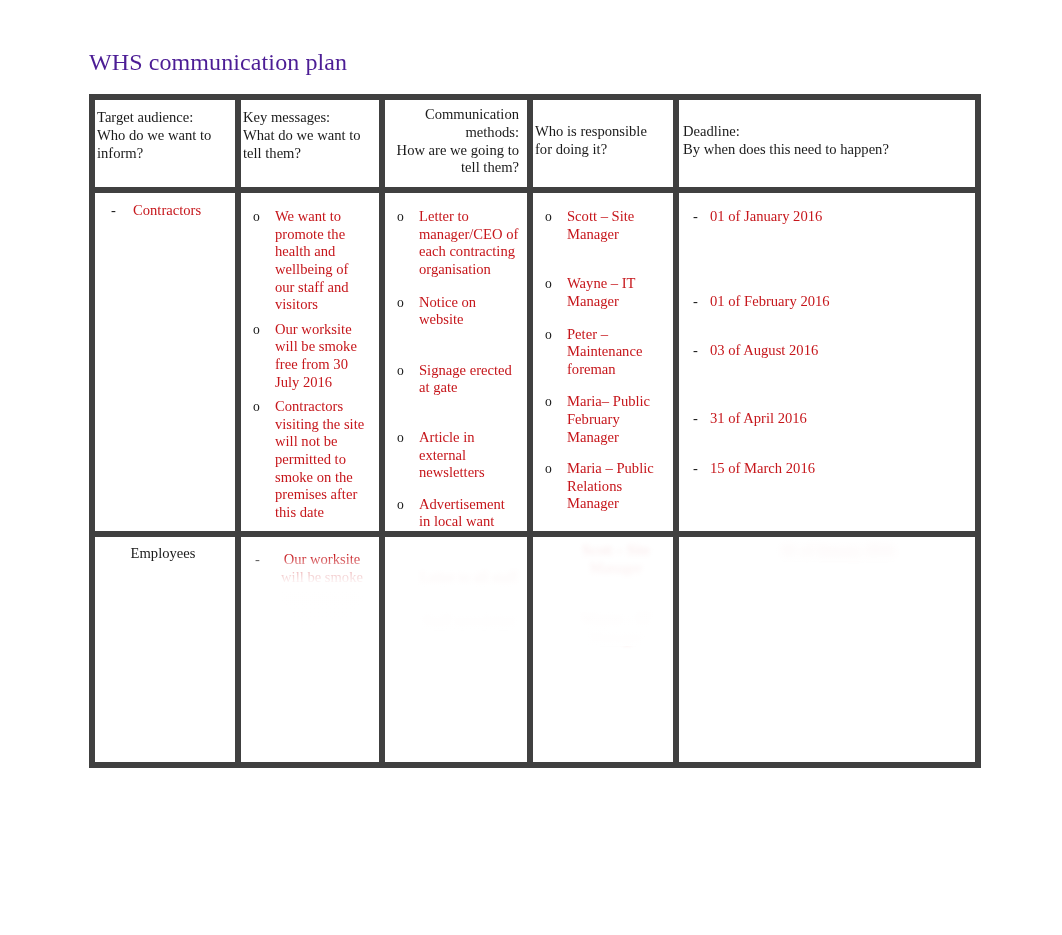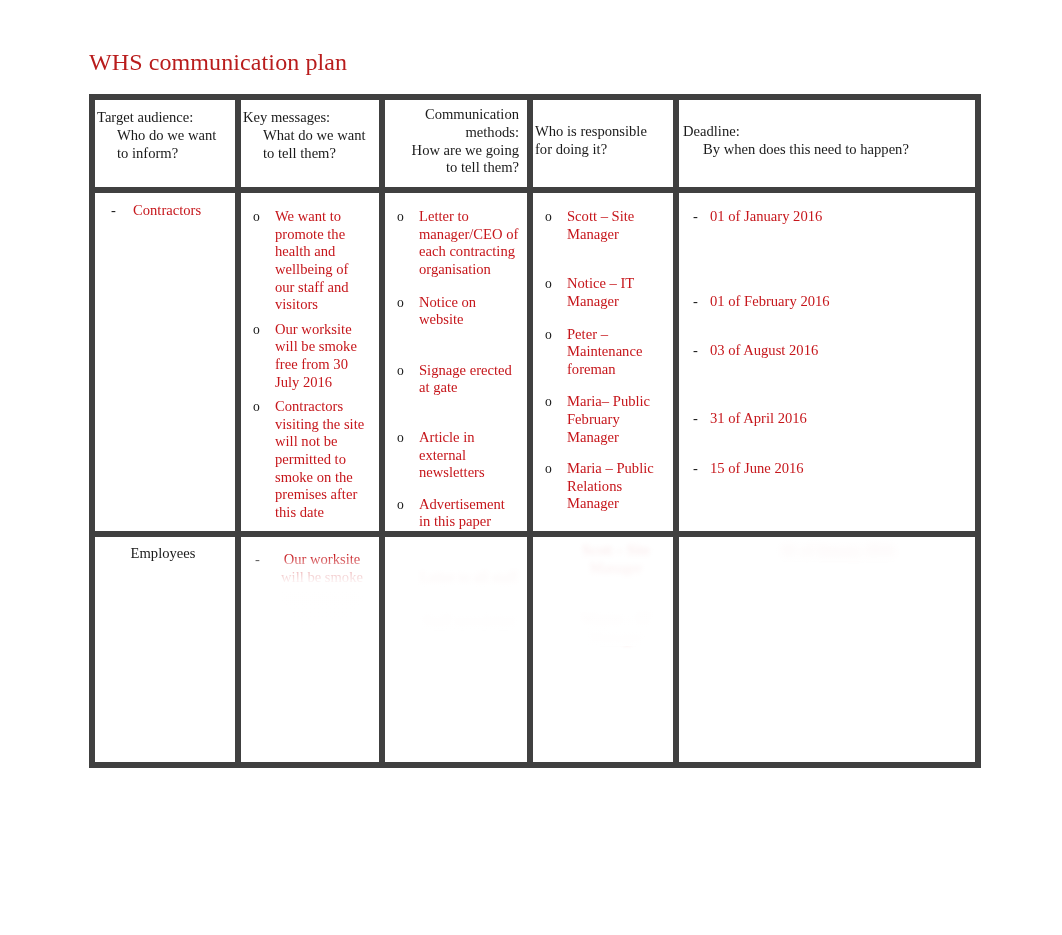--- a/index.html
+++ b/index.html
@@ -22,21 +22,21 @@
     width: 1062px;
     height: 935px;
   }
 
   .doc-title {
     position: absolute;
     left: 89px;
     top: 47px;
     font-size: 24px;
     line-height: 30px;
-    color: #b91c1c;
+    color: #4c1d95;
     font-weight: normal;
     letter-spacing: 0.1px;
     white-space: nowrap;
   }
 
   
   table.plan {
     position: absolute;
     left: 89px;
     top: 94px;
@@ -58,21 +58,21 @@
   col.c4 { width: 146px; }
   col.c5 { width: 302px; }
 
   .hdr {
     padding: 9px 8px 10px 2px;
     font-size: 14.6px;
     line-height: 17.8px;
     color: #1a1a1a;
   }
   .hdr .lead { display: block; }
-  .hdr .sub  { display: block; margin-left: 20px; }
+  .hdr .sub  { display: block; }
 
   
   .cell {
     padding: 0 6px 0 0;
     font-size: 14.6px;
     line-height: 17.6px;
   }
 
   ul.blist {
     list-style: none;
@@ -225,36 +225,36 @@
               <li style="margin-top:33px;">
                 <span class="mk">o</span>
                 <span>Signage erected at gate</span>
               </li>
               <li style="margin-top:32px;">
                 <span class="mk">o</span>
                 <span>Article in external newsletters</span>
               </li>
               <li style="margin-top:14px;">
                 <span class="mk">o</span>
-                <span>Advertisement in this paper</span>
+                <span>Advertisement in local want</span>
               </li>
             </ul>
           </div>
         </td>
 
         <td>
           <div class="cell" style="padding-top:15px;">
             <ul class="blist">
               <li>
                 <span class="mk">o</span>
                 <span>Scott – Site Manager</span>
               </li>
               <li style="margin-top:32px;">
                 <span class="mk">o</span>
-                <span>Notice – IT Manager</span>
+                <span>Wayne – IT Manager</span>
               </li>
               <li style="margin-top:15px;">
                 <span class="mk">o</span>
                 <span>Peter – Maintenance foreman</span>
               </li>
               <li style="margin-top:15px;">
                 <span class="mk">o</span>
                 <span>Maria– Public February Manager</span>
               </li>
               <li style="margin-top:14px;">
@@ -279,21 +279,21 @@
               <li class="dash" style="padding-left:31px; margin-top:32px;">
                 <span class="mk">-</span>
                 <span>03 of August 2016</span>
               </li>
               <li class="dash" style="padding-left:31px; margin-top:50px;">
                 <span class="mk">-</span>
                 <span>31 of April 2016</span>
               </li>
               <li class="dash" style="padding-left:31px; margin-top:32px;">
                 <span class="mk">-</span>
-                <span>15 of June 2016</span>
+                <span>15 of March 2016</span>
               </li>
             </ul>
           </div>
         </td>
       </tr>
 
       <tr class="row2-h">
 
         <td class="faded">
           <div class="plain">Employees</div>

